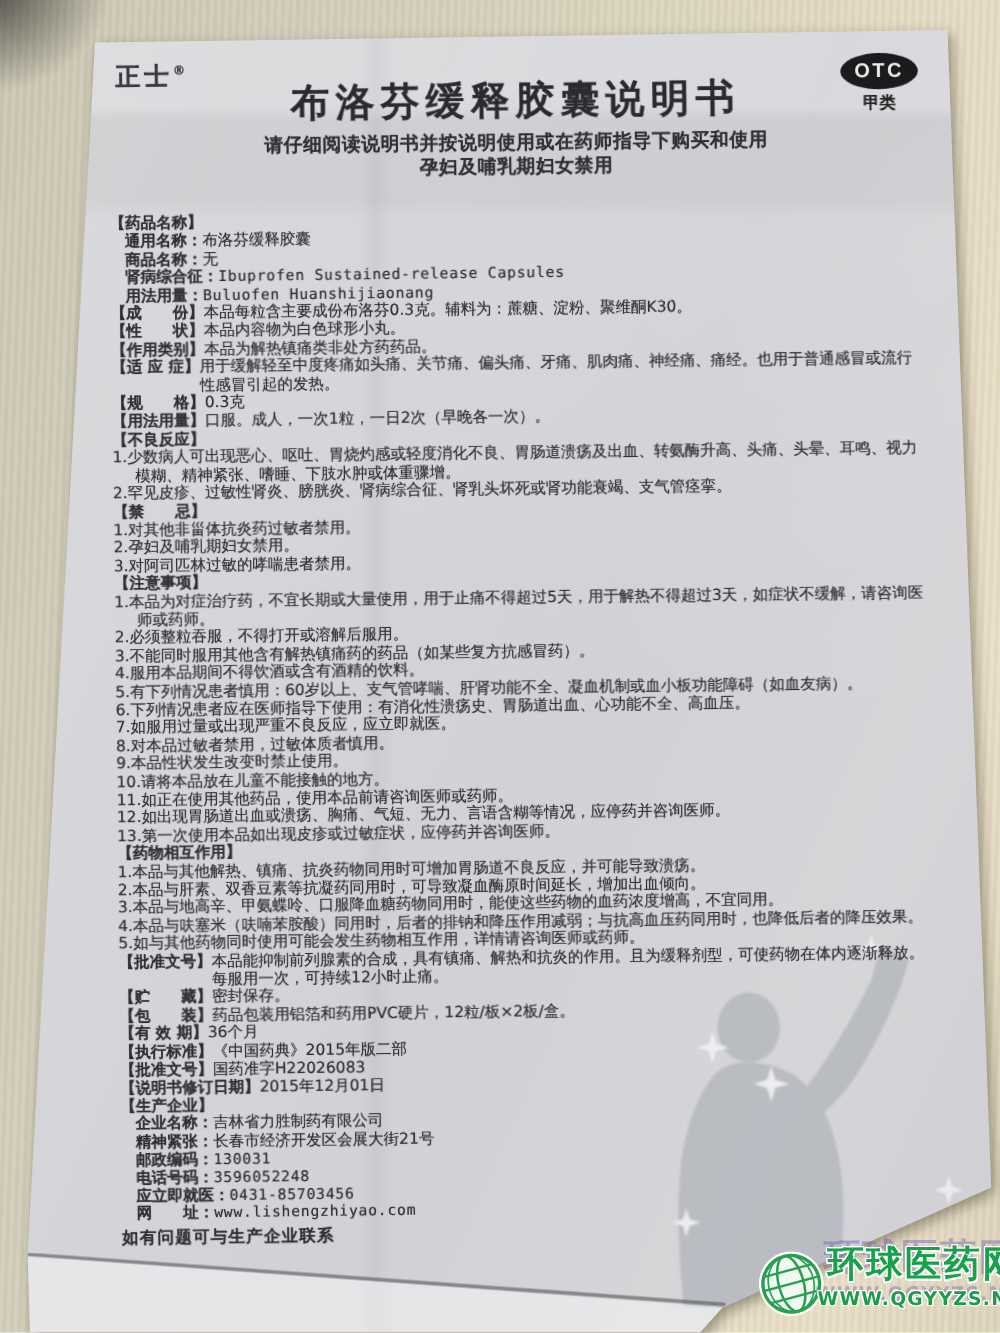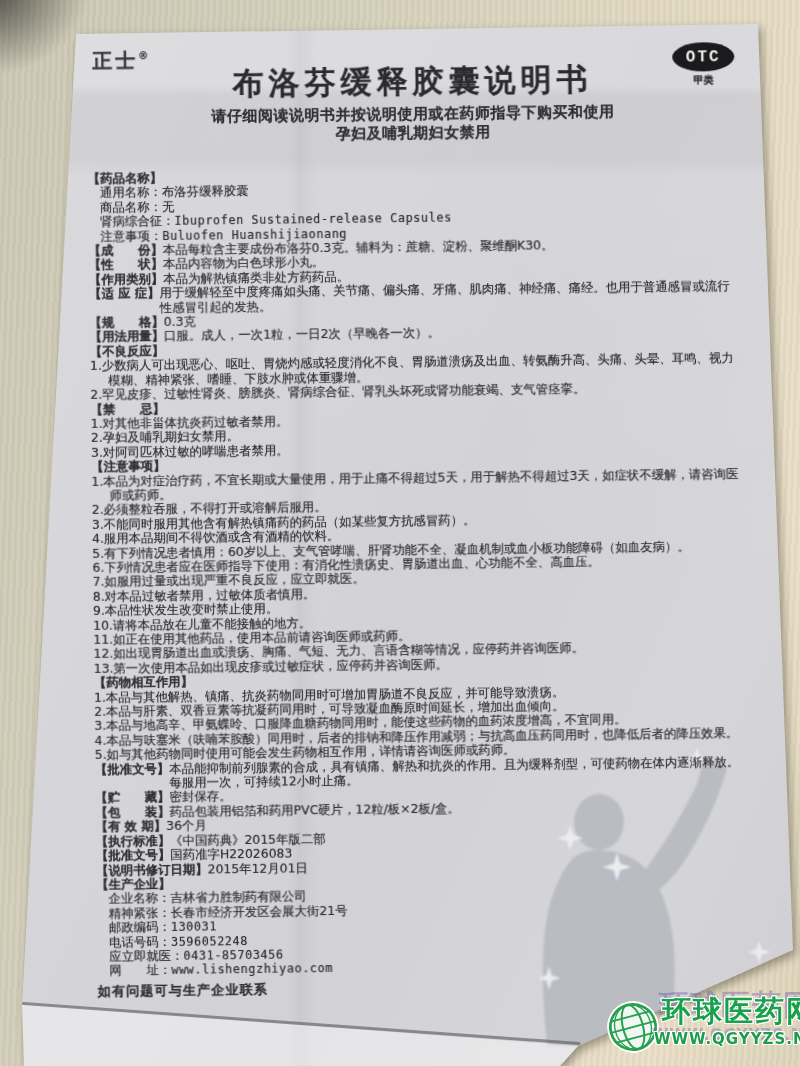--- a/index.html
+++ b/index.html
@@ -36,31 +36,31 @@
     letter-spacing:3px;color:#38383d;}
   .brand sup{font-size:10px;letter-spacing:0;}
   .title{text-align:center;margin:24px 0 0 0;font-size:31px;line-height:38px;
     font-weight:bold;letter-spacing:5px;color:#2a2a2f;}
   .notice{text-align:center;font-size:15px;line-height:19px;font-weight:bold;
     letter-spacing:.5px;}
   .notice.first{margin-top:5px;}
   .otc-wrap{position:absolute;right:4px;top:8px;text-align:center;}
   .otc-oval{width:62px;height:29px;background:#1b1b1d;border-radius:50%;
     color:#ececec;display:flex;align-items:center;justify-content:center;
-    font-family:Liberation Mono, monospace;
+    font-family:Liberation Sans, sans-serif;
     font-size:16px;font-weight:bold;letter-spacing:2px;}
-  .otc-cat{font-size:10px;font-weight:bold;margin-top:2px;color:#222;}
+  .otc-cat{font-size:13px;font-weight:bold;margin-top:2px;color:#222;}
 
   .docbody{margin-top:25px;font-size:12.4px;line-height:14.4px;}
   .entry{display:flex;}
   .lbl{font-weight:bold;white-space:nowrap;}
   .txt{flex:1;}
   .lblline{font-weight:bold;}
   .sub{padding-left:12px;}
-  .sub .slbl{font-weight:normal;}
+  .sub .slbl{font-weight:bold;}
   .li{padding-left:18px;text-indent:-18px;}
   .mono{font-family:"DejaVu Sans Mono","Liberation Mono",monospace;
     font-size:11.8px;letter-spacing:.6px;}
   .footer-note{font-weight:bold;font-size:13.2px;margin-top:6px;letter-spacing:1px;}
 
   
   .site-logo{position:absolute;left:598px;top:990px;width:202px;height:76px;z-index:5;}
   .globe{position:absolute;left:6px;top:8px;}
   .site-name{position:absolute;left:64px;top:2px;font-size:29px;font-weight:bold;
     color:#17a14b;letter-spacing:2px;white-space:nowrap;
@@ -113,21 +113,21 @@
         <div class="title">布洛芬缓释胶囊说明书</div>
         <div class="notice first">请仔细阅读说明书并按说明使用或在药师指导下购买和使用</div>
         <div class="notice">孕妇及哺乳期妇女禁用</div>
 
         <div class="docbody">
 
           <div class="lblline">【药品名称】</div>
           <div class="sub"><span class="slbl">通用名称：</span><span>布洛芬缓释胶囊</span></div>
           <div class="sub"><span class="slbl">商品名称：</span><span>无</span></div>
           <div class="sub"><span class="slbl">肾病综合征：</span><span class="mono">Ibuprofen Sustained-release Capsules</span></div>
-          <div class="sub"><span class="slbl">注意事项：</span><span class="mono">Buluofen Huanshijiaonang</span></div>
+          <div class="sub"><span class="slbl">用法用量：</span><span class="mono">Buluofen Huanshijiaonang</span></div>
 
           <div class="entry">
               <span class="lbl">【成　　份】</span>
               <span class="txt">本品每粒含主要成份布洛芬0.3克。辅料为：蔗糖、淀粉、聚维酮K30。</span>
             </div>
           <div class="entry">
               <span class="lbl">【性　　状】</span>
               <span class="txt">本品内容物为白色球形小丸。</span>
             </div>
           <div class="entry">

